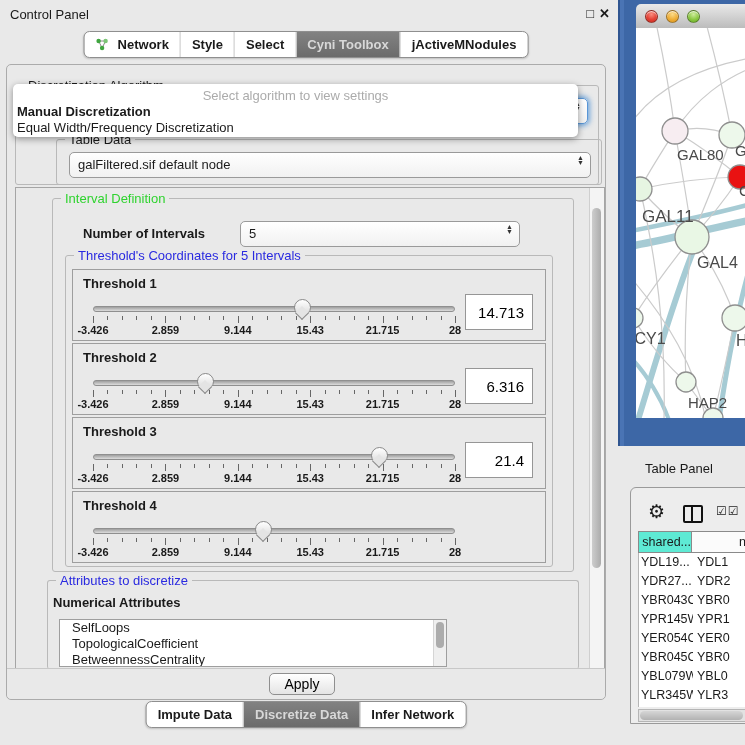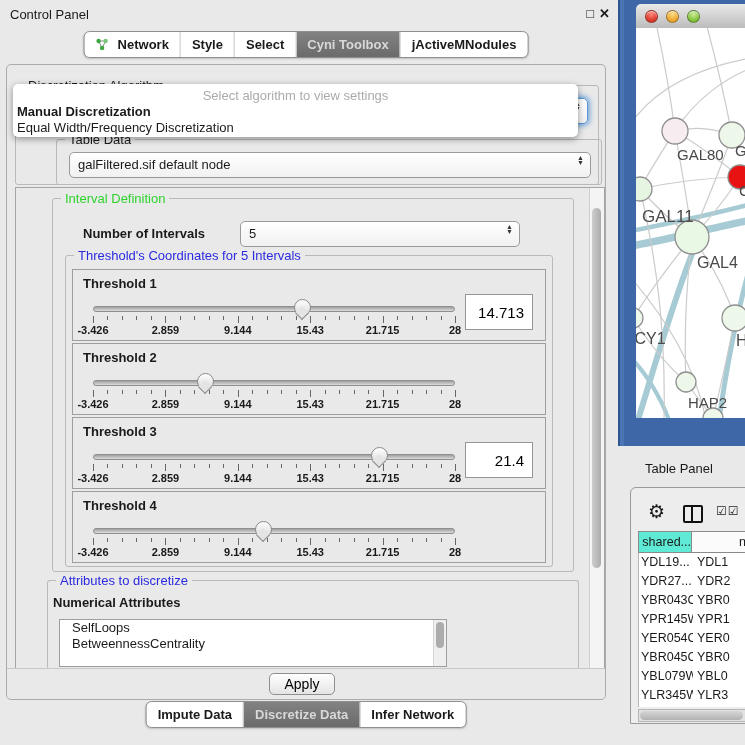--- a/index.html
+++ b/index.html
@@ -274,20 +274,21 @@
                 </div>
               <div class="tick-labels">
                 <span style="left:0%">-3.426</span>
                 <span style="left:20%">2.859</span>
                 <span style="left:40%">9.144</span>
                 <span style="left:60%">15.43</span>
                 <span style="left:80%">21.715</span>
                 <span style="left:100%">28</span>
               </div>
             </div>
+            <input class="value-box" readonly="" value="6.316" style="">
           </div>
 
           <div class="thresh-panel" style="top:161px;">
             <div class="t-label">Threshold 3</div>
             <div class="slider">
               <div class="track"></div>
               <div class="thumb" style="left: 79%;"></div>
               <div class="ticks">
                   <i style="left:0%;height:7px"></i>
                   <i style="left:4%;height:4px"></i>
@@ -372,20 +373,21 @@
             </div>
           </div>
         </div>
       </div>
 
       <div class="group" style="left:31px;top:392px;width:530px;height:88px;border-bottom:none;">
         <span class="group-title gt-blue">Attributes to discretize</span>
         <span class="num-label" style="left:5px;top:14px;">Numerical Attributes</span>
         <div class="listbox" style="left:11px;top:38px;width:386px;height:46px;">
           <div class="li">SelfLoops</div>
+          <div class="li">TopologicalCoefficient</div>
           <div class="li">BetweennessCentrality</div>
           <div class="lb-scroll">
               <div class="lb-thumb"></div>
             </div>
         </div>
       </div>
 
       <div class="v-scrollbar">
         <div class="v-thumb" style="top:20px;height:360px;"></div>
       </div>

